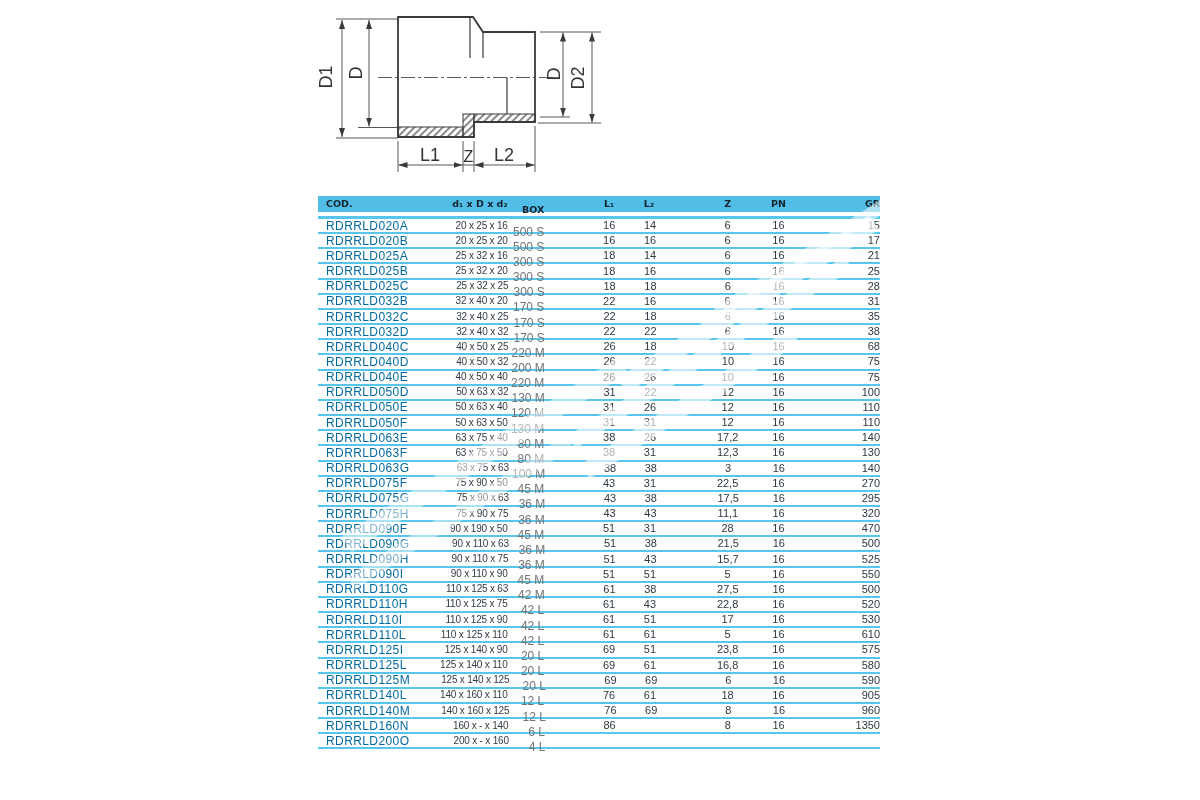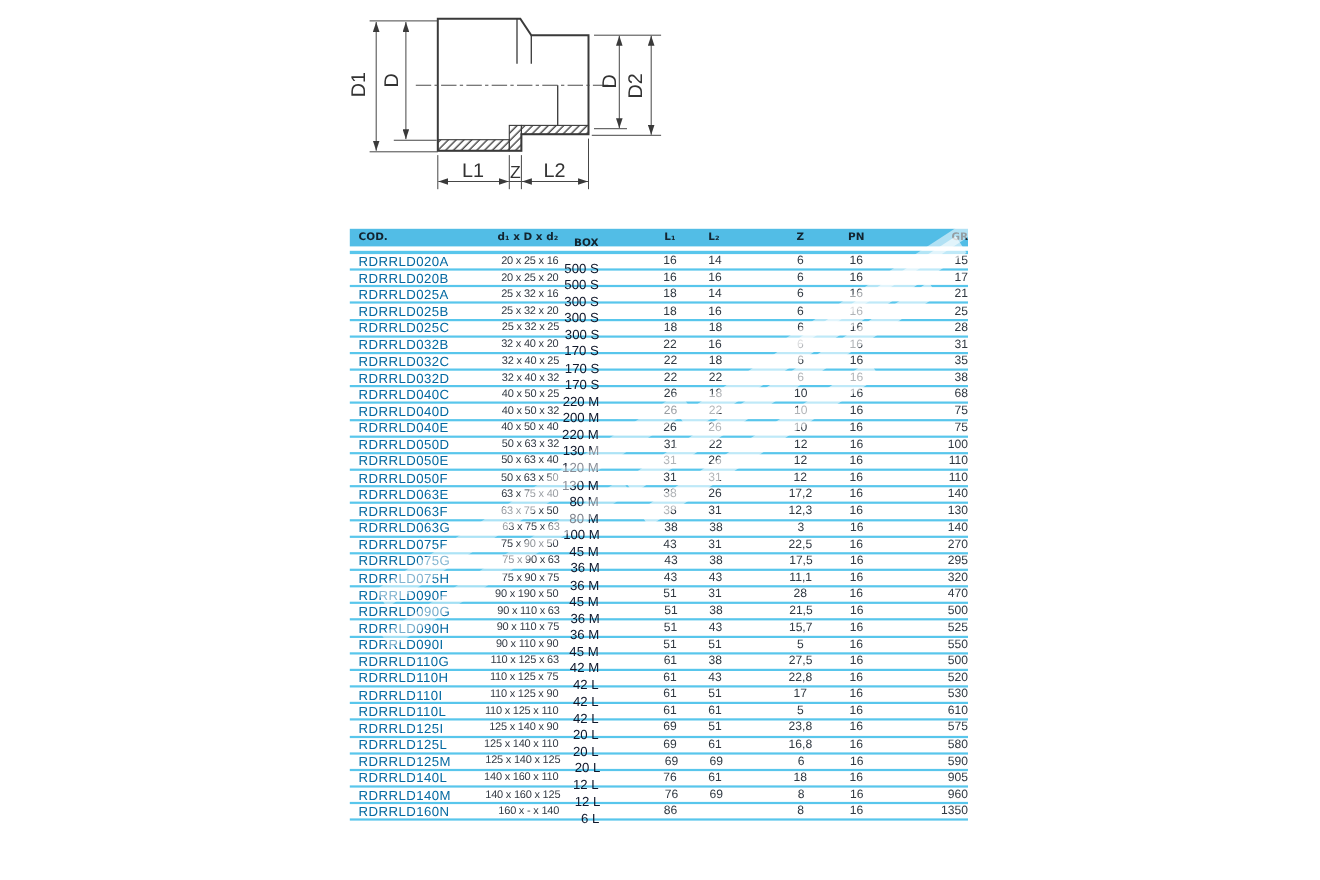--- a/index.html
+++ b/index.html
@@ -6,21 +6,21 @@
   body{
     width:1200px;height:800px;background:#ffffff;position:relative;
     font-family:"Liberation Sans", sans-serif;overflow:hidden;
   }
   .page{position:absolute;inset:0;background:#ffffff;}
 
   
   .drawing{position:absolute;left:300px;top:0px;width:320px;height:190px;}
 
   
-  .table-wrap{position:absolute;left:318px;top:208px;width:562px;}
+  .table-wrap{position:absolute;left:318px;top:196px;width:562px;}
   .thead{
     display:flex;align-items:center;height:16px;background:var(--accent,#52bde6);
     font-family:"DejaVu Sans", sans-serif;font-size:9.5px;font-weight:bold;
     color:#12242f;
   }
   .head-rule{height:3px;background:var(--rule,#58c6ec);margin-top:4px;}
   .tbody{display:block;}
   .tr{
     display:flex;align-items:center;height:15.16px;box-sizing:border-box;
     border-bottom:2px solid var(--rule,#58c6ec);
@@ -29,21 +29,21 @@
   .c0{width:95px;padding-left:8px;text-align:left;}
   .c1{width:73px;text-align:right;margin-left:31px;}
   .c2{width:69px;text-align:right;padding-right:30px;margin-top:12px;}
   .c3{width:74px;text-align:center;}
   .c4{width:61px;text-align:left;}
   .c5{width:56px;text-align:center;}
   .c6{width:52px;text-align:center;}
   .c7{width:82px;text-align:right;}
   .tr .c0{font-size:12px;color:#0369a1;letter-spacing:.4px;}
   .tr .c1{font-size:10px;color:#333b45;letter-spacing:-.2px;}
-  .tr .c2{font-size:12px;color:#0f172a;}
+  .tr .c2{font-size:12px;color:#737373;}
   .tr .c3,.tr .c4,.tr .c5,.tr .c6,.tr .c7{font-size:11px;color:#2f3841;}
 
   
   .wm{position:absolute;background:rgba(255,255,255,.62);transform:rotate(-33deg);pointer-events:none;}
   .wm1{left:598px;top:295px;width:300px;height:18px;}
   .wm2{left:545px;top:345px;width:330px;height:15px;}
   .wm3{left:565px;top:395px;width:250px;height:17px;}
   .wm4{left:700px;top:250px;width:210px;height:13px;background:rgba(255,255,255,.55);}
   .wm5{left:320px;top:445px;width:330px;height:19px;background:rgba(255,255,255,.5);}
   .wm6{left:330px;top:505px;width:260px;height:15px;background:rgba(255,255,255,.45);}
@@ -453,20 +453,30 @@
         <div class="tr">
       <span class="c0">RDRRLD160N</span>
       <span class="c1">160 x - x 140</span>
       <span class="c2">6 L</span>
       <span class="c3">86</span>
       <span class="c4"></span>
       <span class="c5">8</span>
       <span class="c6">16</span>
       <span class="c7">1350</span>
     </div>
+        <div class="tr">
+      <span class="c0">RDRRLD200O</span>
+      <span class="c1">200 x - x 160</span>
+      <span class="c2">4 L</span>
+      <span class="c3"></span>
+      <span class="c4"></span>
+      <span class="c5"></span>
+      <span class="c6"></span>
+      <span class="c7"></span>
+    </div>
       </div>
   </div>
 
   <div class="wm wm1"></div>
   <div class="wm wm2"></div>
   <div class="wm wm3"></div>
   <div class="wm wm4"></div>
   <div class="wm wm5"></div>
   <div class="wm wm6"></div>
 </div>

